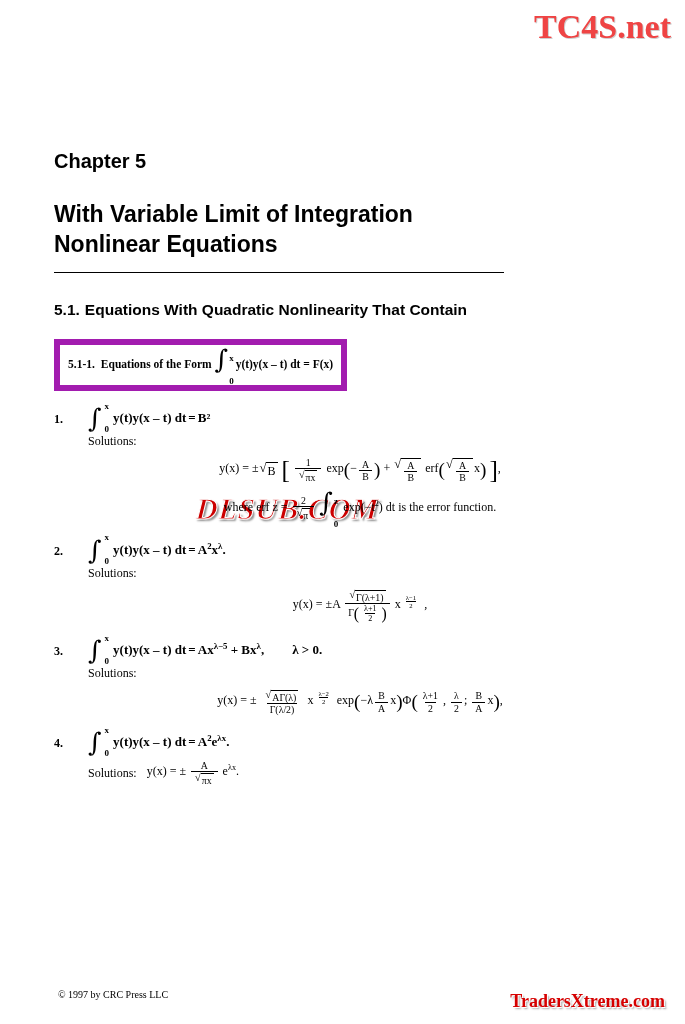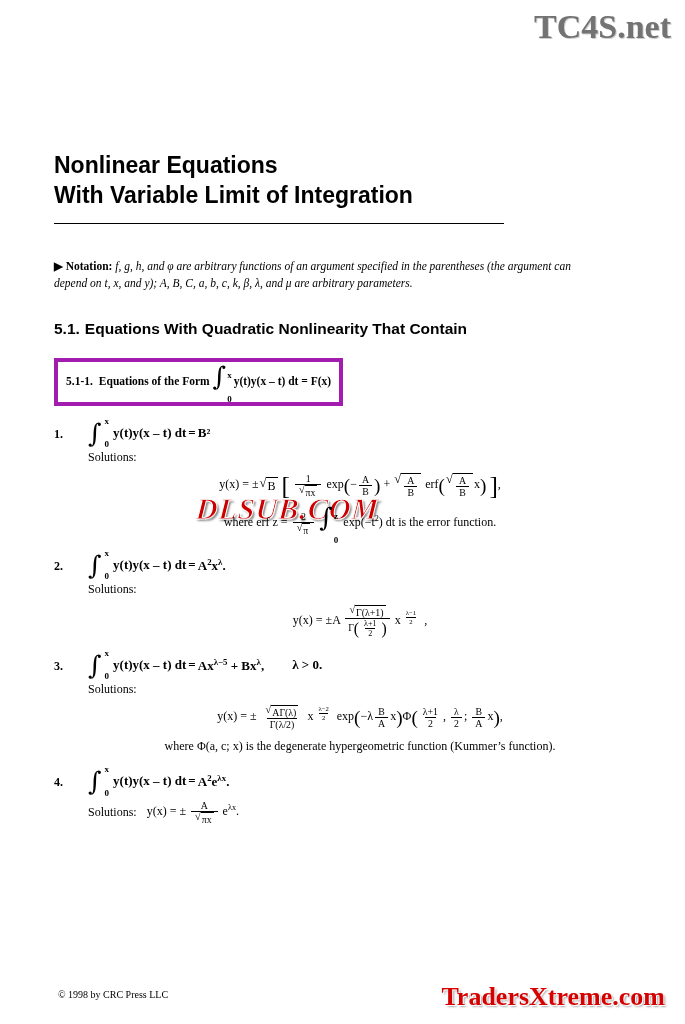--- a/index.html
+++ b/index.html
@@ -17,21 +17,21 @@
   }
 
   
   .wm-top {
     position: absolute;
     top: 8px;
     right: 14px;
     font-family: "Liberation Serif", serif;
     font-weight: bold;
     font-size: 34px;
-    color: #737373;
+    color: #ef4444;
     letter-spacing: 0px;
     text-shadow: 1px 1px 0 #cfcfcf;
   }
   .wm-mid {
     position: absolute;
     top: 492px;
     left: 196px;
     font-family: "Liberation Serif", serif;
     font-weight: bold;
     font-style: italic;
@@ -41,21 +41,21 @@
     -webkit-text-stroke: 1px #ffffff;
     text-shadow: 2px 2px 2px rgba(0,0,0,0.45);
     transform: skewX(-4deg);
   }
   .wm-bottom {
     position: absolute;
     bottom: 12px;
     right: 20px;
     font-family: "Liberation Serif", serif;
     font-weight: bold;
-    font-size: 26px;
+    font-size: 18px;
     color: #d60000;
     text-shadow: 1px 1px 0 #ffffff, 2px 2px 2px rgba(0,0,0,0.35);
   }
 
   
   .page {
     position: absolute;
     left: 54px;
     top: 150px;
     width: 578px;
@@ -101,21 +101,21 @@
   .section-head .num {
     margin-right: 5px;
   }
   .section-head .l2 {
     display: block;
     padding-left: 38px;
   }
 
   .subhead-box {
     display: inline-block;
-    border: 4px solid #a21caf;
+    border: 6px solid #a21caf;
     padding: 4px 8px 5px 8px;
     margin: 18px 0 0 0;
     font-family: "Liberation Serif", serif;
     font-size: 11.5px;
     font-weight: bold;
   }
   .subhead-box .sn {
     margin-right: 6px;
   }
 
@@ -237,30 +237,28 @@
 </style>
 </head>
 <body>
 
 <div class="wm-top">TC4S.net</div>
 <div class="wm-mid">DLSUB.COM</div>
 <div class="wm-bottom">TradersXtreme.com</div>
 
 <div class="page">
 
+  <div class="chapter-label">Chapter 5</div>
 
   <div class="chapter-title">
+    <div>With Variable Limit of Integration</div>
     <div>Nonlinear Equations</div>
-    <div>With Variable Limit of Integration</div>
   </div>
   <hr class="title-rule">
 
-  <p class="notation">
-    <span class="lead">▶ Notation:</span><span> f, g, h, and φ are arbitrary functions of an argument specified in the parentheses (the argument can depend on t, x, and y); A, B, C, a, b, c, k, β, λ, and μ are arbitrary parameters.</span>
-  </p>
 
   <div class="section-head">
     <span class="num">5.1.</span><span>Equations With Quadratic Nonlinearity That Contain</span>
   </div>
 
   <div class="subhead-box">
     <span class="sn">5.1-1.</span><span>Equations of the Form</span>
     <span>
       <span class="int">∫</span><span class="intlim">
           <span class="up">x</span>
@@ -406,25 +404,20 @@
         </span>,
       <span class="frac">
           <span class="num mi">λ</span>
           <span class="den">2</span>
         </span>;
       <span class="frac">
           <span class="num mi">B</span>
           <span class="den mi">A</span>
         </span><span class="mi">x</span><span class="paren-big">)</span>,
     </div>
-    <div class="note">
-      <span>where</span>
-      Φ(<span class="mi">a, c; x</span>)
-      <span>is the degenerate hypergeometric function (Kummer’s function).</span>
-    </div>
   </div>
 
   
   <div class="item">
     <span class="idx">4.</span>
     <div class="eq-main">
       <span class="int">∫</span>
         <span class="intlim">
           <span class="up">x</span>
           <span class="lo">0</span>
@@ -444,13 +437,13 @@
                 <span class="body mi">πx</span>
               </span></span>
         </span>
         <span class="mi">e</span><sup class="sm"><span class="mi">λx</span></sup>.
       </span>
     </div>
   </div>
 
 </div>
 
-<div class="copyright">© 1998 by CRC Press LLC</div>
+<div class="copyright">© 1997 by CRC Press LLC</div>
 
 </body></html>

